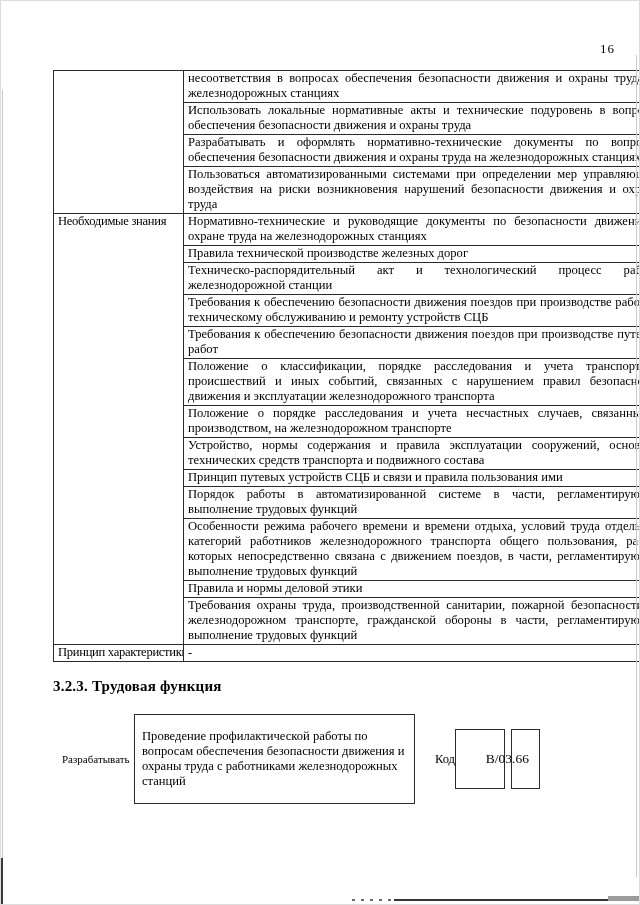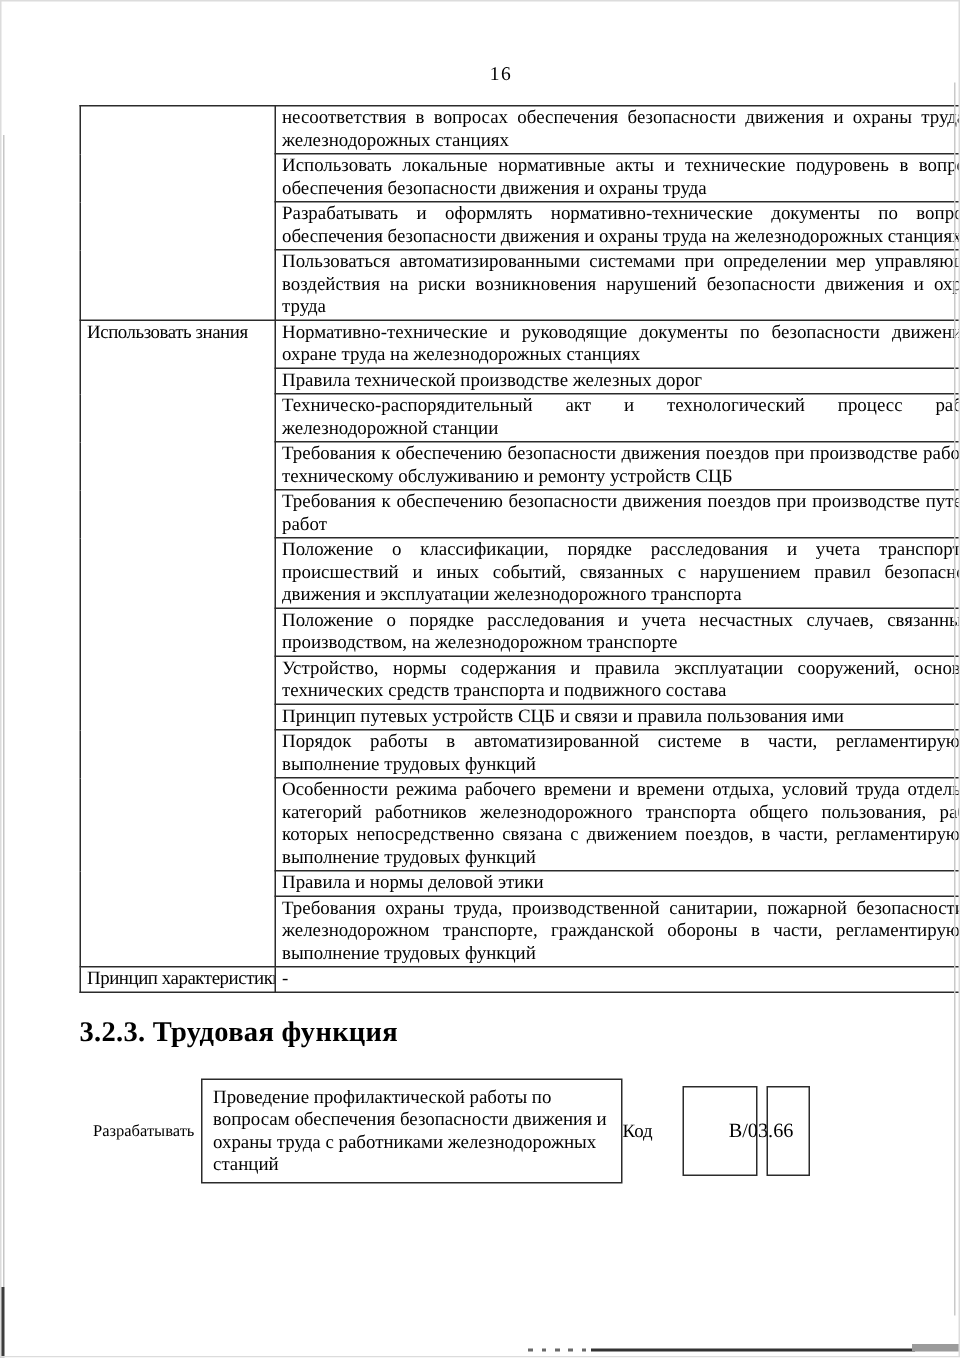--- a/index.html
+++ b/index.html
@@ -4,46 +4,46 @@
 <style>
   html,body{margin:0;padding:0;}
   body{
     width:640px;height:905px;position:relative;overflow:hidden;
     background:#ffffff;color:#000;
     font-family:"Liberation Serif", serif;
   }
   .frame{position:absolute;inset:0;border:1px solid #dcdcdc;pointer-events:none;}
   .content{position:absolute;left:53px;top:0;width:566px;}
   .page-num{
-    text-align:center;font-size:13px;letter-spacing:1px;
+    text-align:right;font-size:13px;letter-spacing:1px;
     margin:41px 0 13px 0;width:562px;
   }
   table.main{
     border-collapse:collapse;width:614px;table-layout:fixed;
   }
   table.main td{
     border:1px solid #2b2b2b;vertical-align:top;
     font-size:12.6px;line-height:15px;
     padding:0 4px 1px 4px;
   }
   td.left{width:121px;letter-spacing:-0.3px;white-space:nowrap;overflow:hidden;}
   td.right{text-align:justify;text-align-last:left;hyphens:none;}
   .heading{
-    font-weight:bold;font-size:19px;margin:16px 0 0 0;letter-spacing:0.2px;
+    font-weight:bold;font-size:15px;margin:16px 0 0 0;letter-spacing:0.2px;
   }
   .func-row{
     display:flex;align-items:center;margin-top:19px;margin-left:9px;
   }
   .func-label{width:72px;font-size:11px;flex:none;}
   .name-box{
     flex:none;box-sizing:border-box;width:281px;min-height:62px;
-    border:1px solid #2b2b2b;padding:4px 7px;
+    border:1px solid #2b2b2b;padding:14px 7px;
     font-size:12.6px;line-height:15px;
   }
-  .code-label{flex:none;width:40px;text-align:left;font-size:12.6px;}
+  .code-label{flex:none;width:40px;text-align:right;font-size:12.6px;}
   .code-box{
     flex:none;box-sizing:border-box;width:50px;height:60px;
     border:1px solid #2b2b2b;display:flex;align-items:center;justify-content:center;
     font-size:13.5px;
     padding-left:48px;
   }
   .level-label{flex:none;width:74px;font-size:10.5px;line-height:13px;margin-left:8px;}
   .level-box{
     flex:none;box-sizing:border-box;width:29px;height:60px;margin-left:6px;
     border:1px solid #2b2b2b;display:flex;align-items:center;justify-content:center;
@@ -74,21 +74,21 @@
         <tr>
           <td class="right">Использовать локальные нормативные акты и технические подуровень в вопросах обеспечения безопасности движения и охраны труда</td>
         </tr>
         <tr>
           <td class="right">Разрабатывать и оформлять нормативно-технические документы по вопросам обеспечения безопасности движения и охраны труда на железнодорожных станциях</td>
         </tr>
         <tr>
           <td class="right">Пользоваться автоматизированными системами при определении мер управляющего воздействия на риски возникновения нарушений безопасности движения и охраны труда</td>
         </tr>
         <tr>
-          <td class="left" rowspan="13">Использовать знания</td>
+          <td class="left" rowspan="13">Необходимые знания</td>
           <td class="right">Нормативно-технические и руководящие документы по безопасности движения и охране труда на железнодорожных станциях</td>
         </tr>
         <tr>
           <td class="right">Правила технической производстве железных дорог</td>
         </tr>
         <tr>
           <td class="right">Техническо-распорядительный акт и технологический процесс работы железнодорожной станции</td>
         </tr>
         <tr>
           <td class="right">Требования к обеспечению безопасности движения поездов при производстве работ по техническому обслуживанию и ремонту устройств СЦБ</td>

